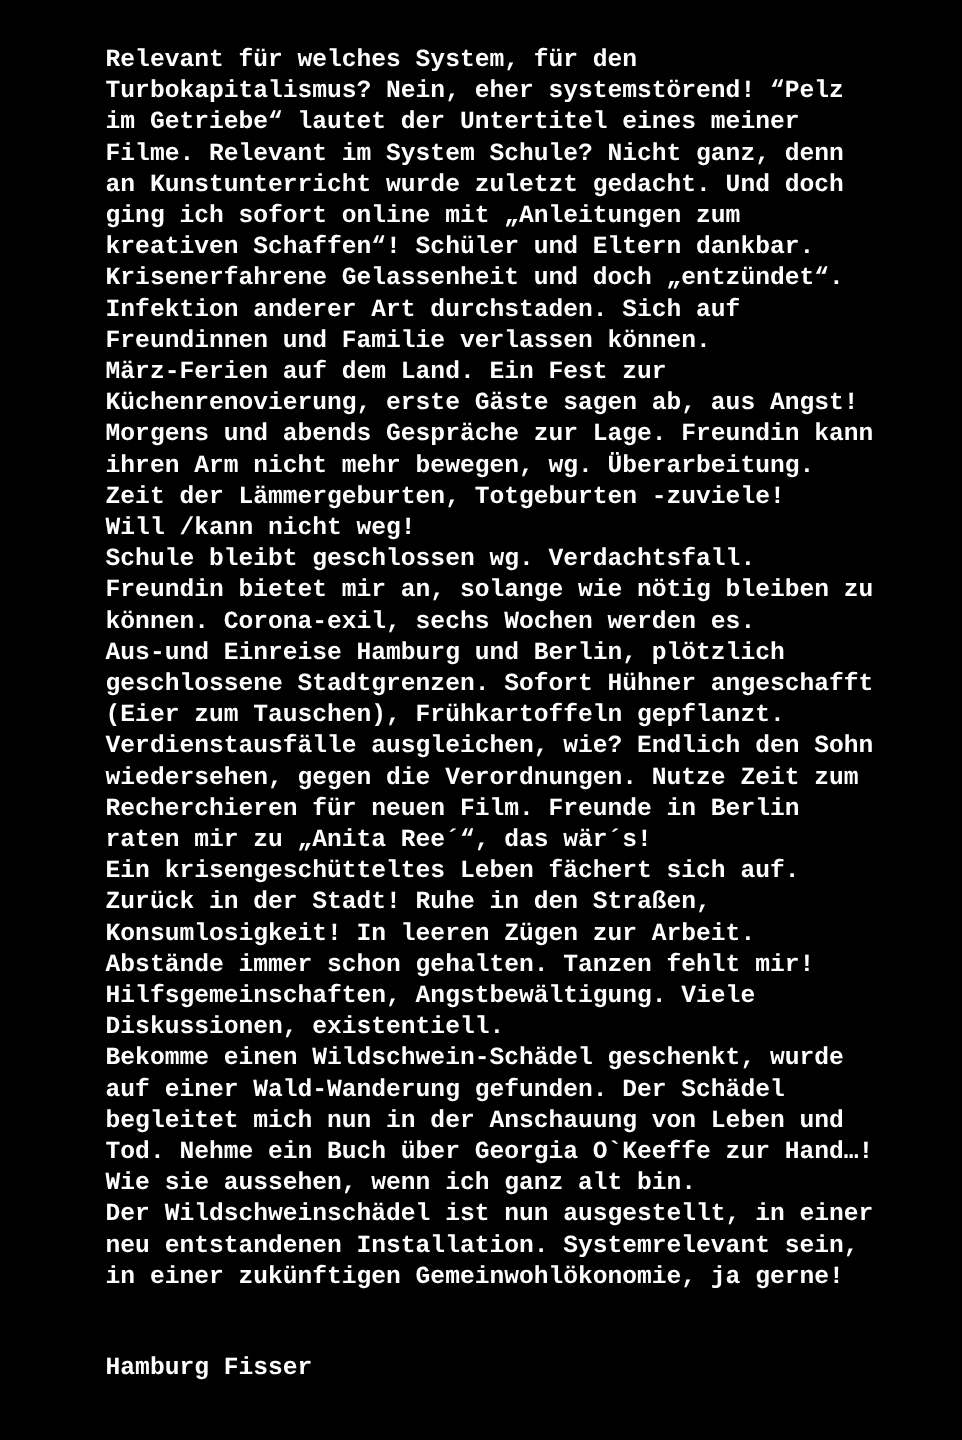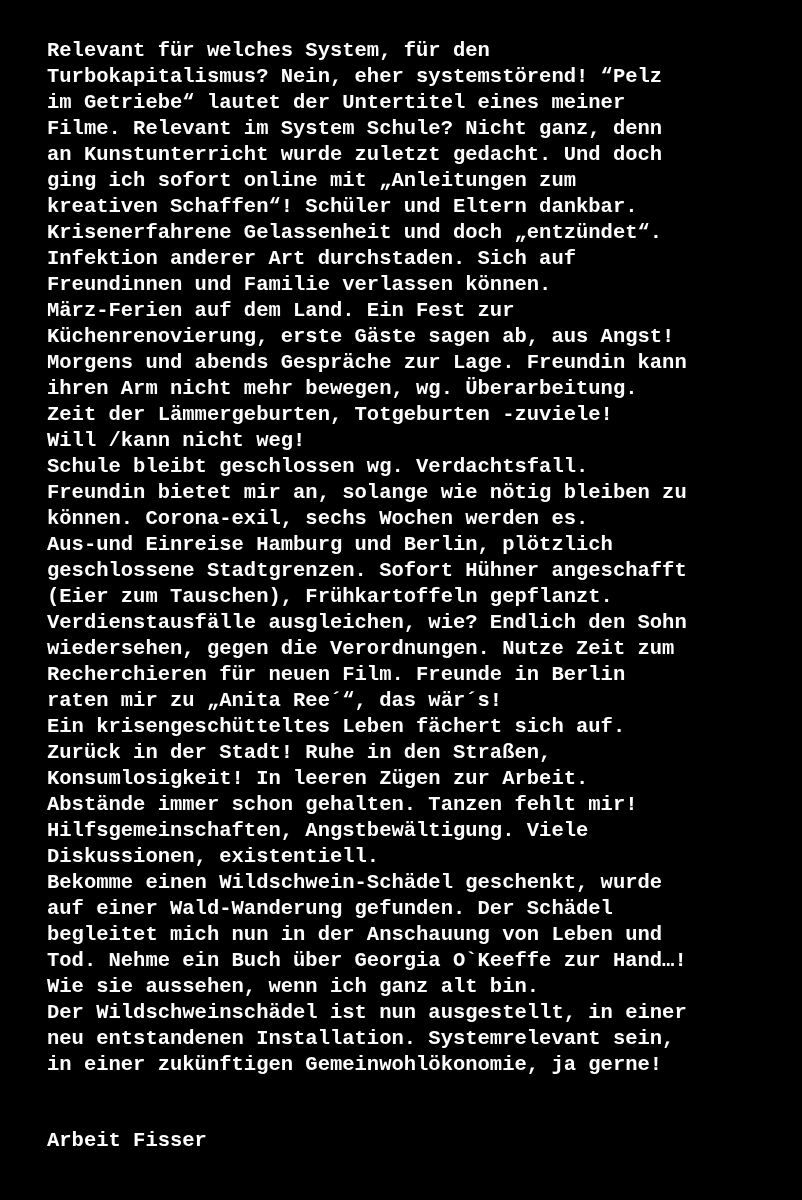--- a/index.html
+++ b/index.html
@@ -7,21 +7,21 @@
     padding: 0;
     background: #000000;
   }
   .page {
     position: relative;
     width: 802px;
     height: 1200px;
     background: #000000;
     overflow: hidden;
     box-sizing: border-box;
-    padding: 38px 52px 0 47px;
+    padding: 38px 52px 0 88px;
     font-family: "Liberation Mono", "DejaVu Sans Mono", monospace;
     font-weight: bold;
     color: #ffffff;
   }
   .body-text {
     font-size: 20.5px;
     line-height: 26px;
     white-space: pre-line;
     letter-spacing: 0px;
   }
@@ -69,14 +69,14 @@
 Hilfsgemeinschaften, Angstbewältigung. Viele
 Diskussionen, existentiell.
 Bekomme einen Wildschwein-Schädel geschenkt, wurde
 auf einer Wald-Wanderung gefunden. Der Schädel
 begleitet mich nun in der Anschauung von Leben und
 Tod. Nehme ein Buch über Georgia O`Keeffe zur Hand…!
 Wie sie aussehen, wenn ich ganz alt bin.
 Der Wildschweinschädel ist nun ausgestellt, in einer
 neu entstandenen Installation. Systemrelevant sein,
 in einer zukünftigen Gemeinwohlökonomie, ja gerne!</div>
-  <div class="signature">Arbeit Fisser</div>
+  <div class="signature">Hamburg Fisser</div>
 </div>
 
 </body></html>

